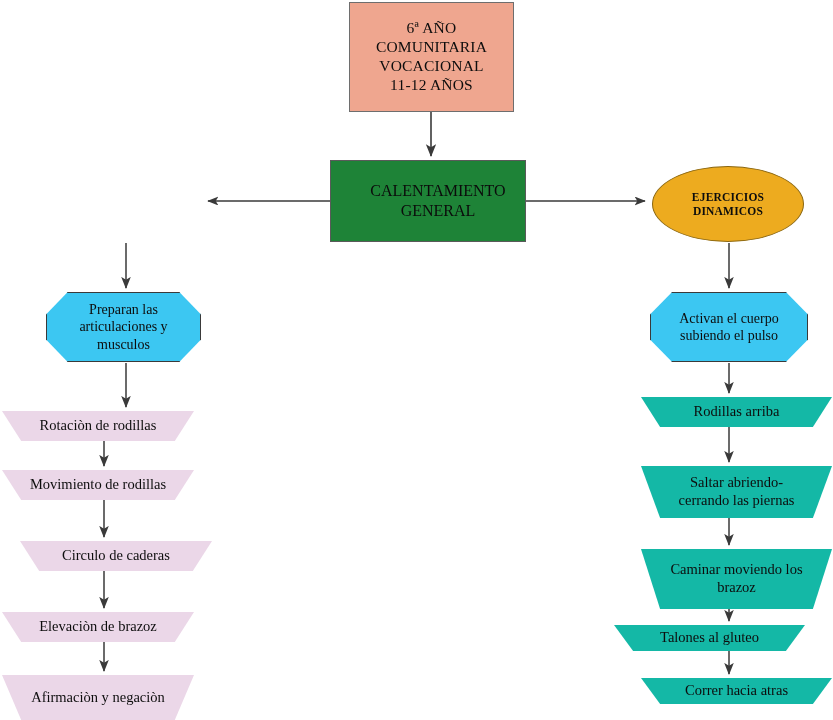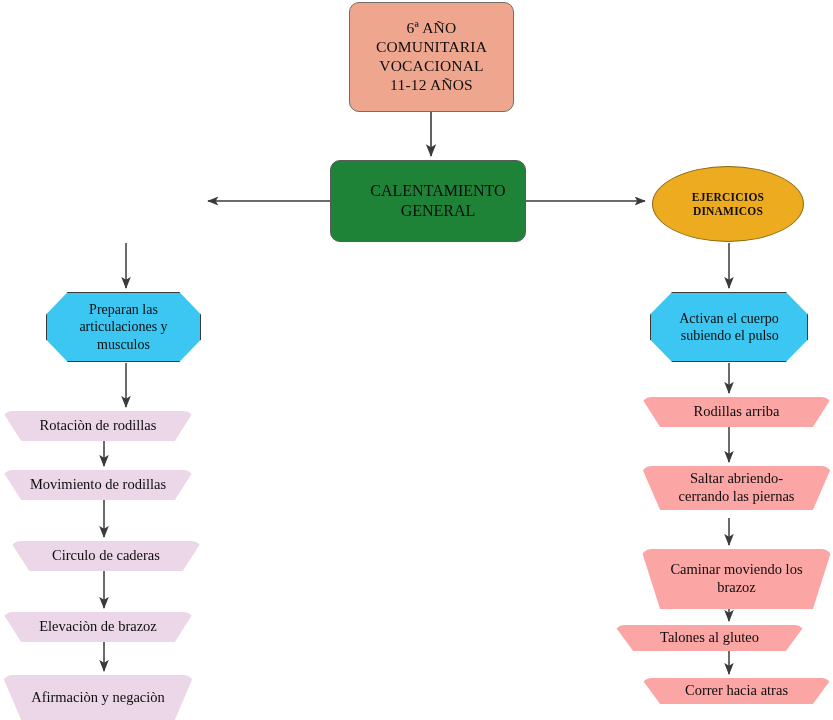--- a/index.html
+++ b/index.html
@@ -24,21 +24,20 @@
   }
   .node {
     position: absolute;
     box-sizing: border-box;
     display: flex;
     align-items: center;
     justify-content: center;
     text-align: center;
     line-height: 1.22;
     color: #0d0d0d;
-    border-radius: 10px;
   }
   
   .rect-top {
     left: 349px;
     top: 2px;
     width: 165px;
     height: 110px;
     background: #efa68f;
     border: 1.5px solid #6e6e6e;
     font-size: 15.5px;
@@ -69,38 +68,38 @@
   .ellipse-right { left: 652px; top: 166px; width: 152px; height: 76px; }
 
   
   .octagon {
     background: #3cc7f2;
     border: 1.4px solid #3a3a3a;
     font-size: 14px;
     clip-path: polygon(14% 0%, 86% 0%, 100% 32%, 100% 68%, 86% 100%, 14% 100%, 0% 68%, 0% 32%);
   }
   .oct-left  { left: 46px;  top: 292px; width: 155px; height: 70px; }
-  .oct-right { left: 650px; top: 292px; width: 158px; height: 70px; text-align: right; }
+  .oct-right { left: 650px; top: 292px; width: 158px; height: 70px; }
 
   
   .banner {
     font-size: 14.5px;
     clip-path: polygon(0% 0%, 100% 0%, 90% 100%, 10% 100%);
   }
   .banner-pink { background: #ebd7e8; }
-  .banner-teal { background: #fca5a5; }
+  .banner-teal { background: #14b8a6; }
 
   .pink1 { left: 2px;   top: 411px; width: 192px; height: 30px; }
   .pink2 { left: 2px;   top: 470px; width: 192px; height: 30px; }
-  .pink3 { left: 10px;   top: 541px; width: 192px; height: 30px; }
+  .pink3 { left: 20px;   top: 541px; width: 192px; height: 30px; }
   .pink4 { left: 2px;   top: 612px; width: 192px; height: 30px; }
   .pink5 { left: 2px;   top: 675px; width: 192px; height: 45px; }
 
   .teal1 { left: 641px; top: 397px; width: 191px; height: 30px; }
-  .teal2 { left: 641px; top: 466px; width: 191px; height: 44px; }
+  .teal2 { left: 641px; top: 466px; width: 191px; height: 52px; }
   .teal3 { left: 641px; top: 549px; width: 191px; height: 60px; }
   .teal4 { left: 614px; top: 625px; width: 191px; height: 26px; }
   .teal5 { left: 641px; top: 678px; width: 191px; height: 26px; align-items: center; }
 
   .node span { display: block; padding: 0 6px; }
   svg.connectors {
     position: absolute;
     left: 0; top: 0;
     width: 833px; height: 720px;
     pointer-events: none;

